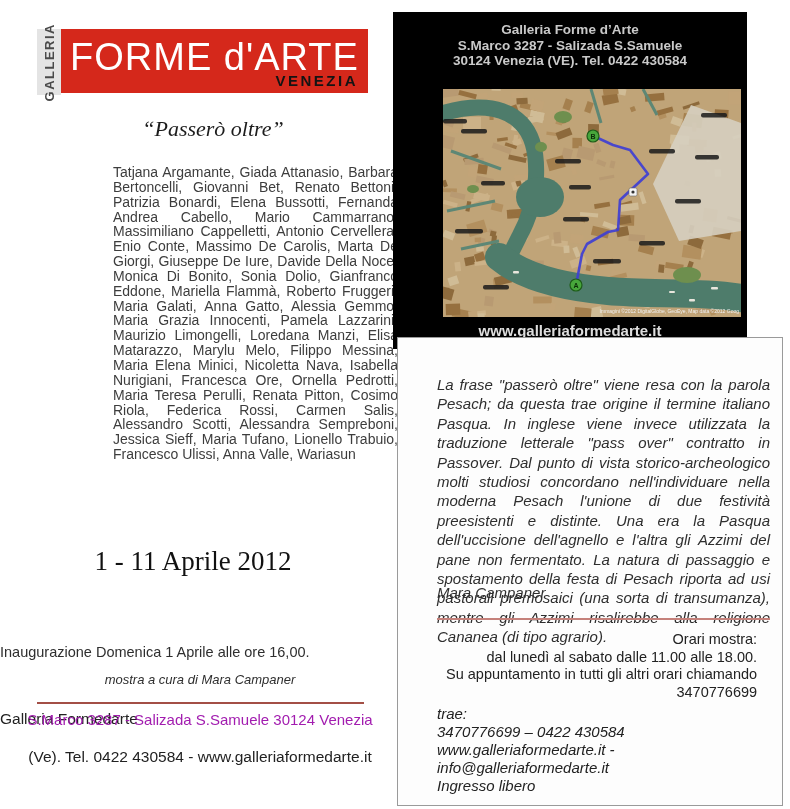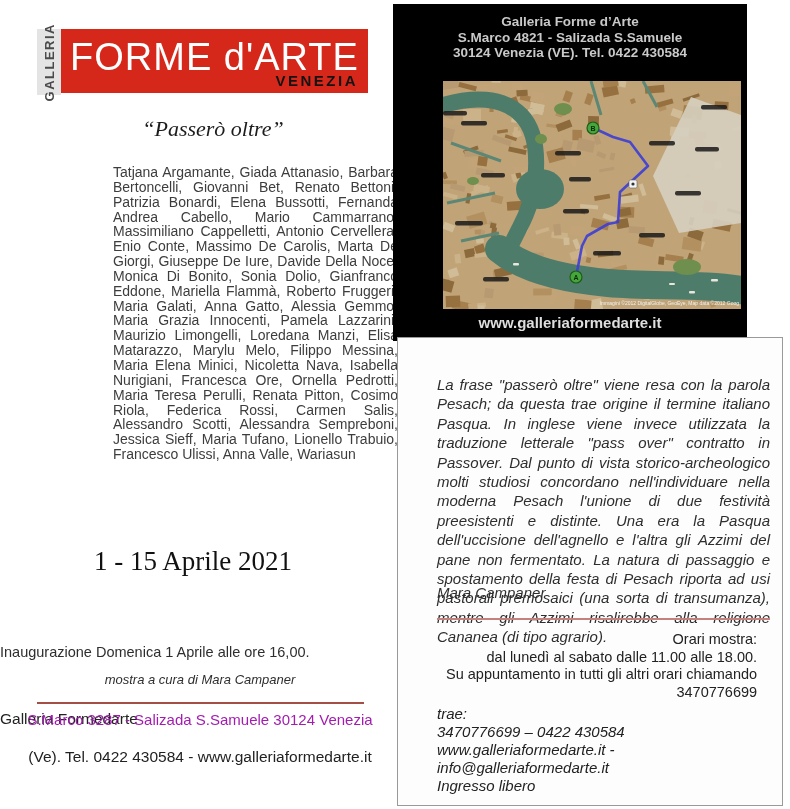--- a/index.html
+++ b/index.html
@@ -28,21 +28,21 @@
          font-family:"Liberation Serif",serif;font-size:27px;color:#111;}
   .opening{left:0;top:644px;width:400px;text-align:left;font-size:14.5px;color:#2e2e2e;}
   .curator{left:0;top:672px;width:400px;text-align:center;font-style:italic;
            font-size:13px;color:#2e2e2e;}
   .rule-left{left:37px;top:702px;width:327px;height:2px;background:#a34f46;}
   .foot-name{left:0;top:710px;width:400px;font-size:15.5px;color:#222;}
   .foot-addr{left:0;top:711px;width:400px;text-align:center;font-size:15px;color:#a21caf;}
   .foot-contact{left:0;top:748px;width:400px;text-align:center;font-size:15.5px;color:#222;}
 
   
-  .black-panel{left:393px;top:4px;width:354px;height:337px;background:#000;}
+  .black-panel{left:393px;top:12px;width:354px;height:337px;background:#000;}
   .bp-header{position:absolute;left:0;right:0;top:10px;text-align:center;color:#c9c9c9;
              font-weight:bold;font-size:13.5px;line-height:15.5px;}
   .map-wrap{position:absolute;left:50px;top:77px;width:298px;height:228px;background:#c0a478;}
   .bp-site{position:absolute;left:0;right:0;top:310px;text-align:center;color:#dedede;
            font-weight:bold;font-size:15px;}
 
   
   .white-box{left:397px;top:337px;width:386px;height:469px;background:#fdfdfd;
              border:1px solid #9a9a9a;box-sizing:border-box;}
   .essay{position:absolute;left:39px;top:37px;width:333px;text-align:justify;
@@ -64,35 +64,35 @@
   </div>
   <div class="abs logo-red">
     <div class="logo-main">FORME d'ARTE</div>
     <div class="logo-sub">VENEZIA</div>
   </div>
 
   <div class="abs show-title">“Passerò oltre”</div>
 
   <div class="abs artists">Tatjana Argamante, Giada Attanasio, Barbara Bertoncelli, Giovanni Bet, Renato Bettoni, Patrizia Bonardi, Elena Bussotti, Fernanda Andrea Cabello, Mario Cammarrano, Massimiliano Cappelletti, Antonio Cervellera, Enio Conte, Massimo De Carolis, Marta De Giorgi, Giuseppe De Iure, Davide Della Noce, Monica Di Bonito, Sonia Dolio, Gianfranco Eddone, Mariella Flammà, Roberto Fruggeri, Maria Galati, Anna Gatto, Alessia Gemmo, Maria Grazia Innocenti, Pamela Lazzarini, Maurizio Limongelli, Loredana Manzi, Elisa Matarazzo, Marylu Melo, Filippo Messina, Maria Elena Minici, Nicoletta Nava, Isabella Nurigiani, Francesca Ore, Ornella Pedrotti, Maria Teresa Perulli, Renata Pitton, Cosimo Riola, Federica Rossi, Carmen Salis, Alessandro Scotti, Alessandra Sempreboni, Jessica Sieff, Maria Tufano, Lionello Trabuio, Francesco Ulissi, Anna Valle, Wariasun</div>
 
-  <div class="abs dates">1 - 15 Aprile 2021</div>
+  <div class="abs dates">1 - 11 Aprile 2012</div>
 
   <div class="abs opening">Inaugurazione Domenica 1 Aprile  alle ore 16,00.</div>
   <div class="abs curator">mostra a cura di Mara Campaner</div>
 
   <div class="abs rule-left"></div>
 
   <div class="abs foot-name">Galleria Formedarte</div>
   <div class="abs foot-addr">S.Marco 3287 - Salizada S.Samuele  30124 Venezia</div>
   <div class="abs foot-contact">(Ve). Tel. 0422 430584  -  www.galleriaformedarte.it</div>
 
   <div class="abs black-panel">
     <div class="bp-header">
       <div>Galleria Forme d’Arte</div>
-      <div>S.Marco 4821 - Salizada S.Samuele</div>
+      <div>S.Marco 3287 - Salizada S.Samuele</div>
       <div>30124 Venezia (VE). Tel. 0422 430584</div>
     </div>
 
     <div class="map-wrap">
       <svg width="298" height="228" viewBox="0 0 298 228">
         <rect x="0" y="0" width="298" height="228" fill="#c0a478"></rect>
         <g id="blocks">
             <rect x="266.5" y="216.3" width="5.2" height="10.0" fill="#b3905f" transform="rotate(-16.8 269.1 221.3)"></rect>
             <rect x="115.6" y="23.6" width="6.6" height="11.0" fill="#96703f" transform="rotate(-8.0 118.9 29.1)"></rect>
             <rect x="68.7" y="90.5" width="19.9" height="8.4" fill="#ccb288" transform="rotate(-18.0 78.7 94.7)"></rect>

